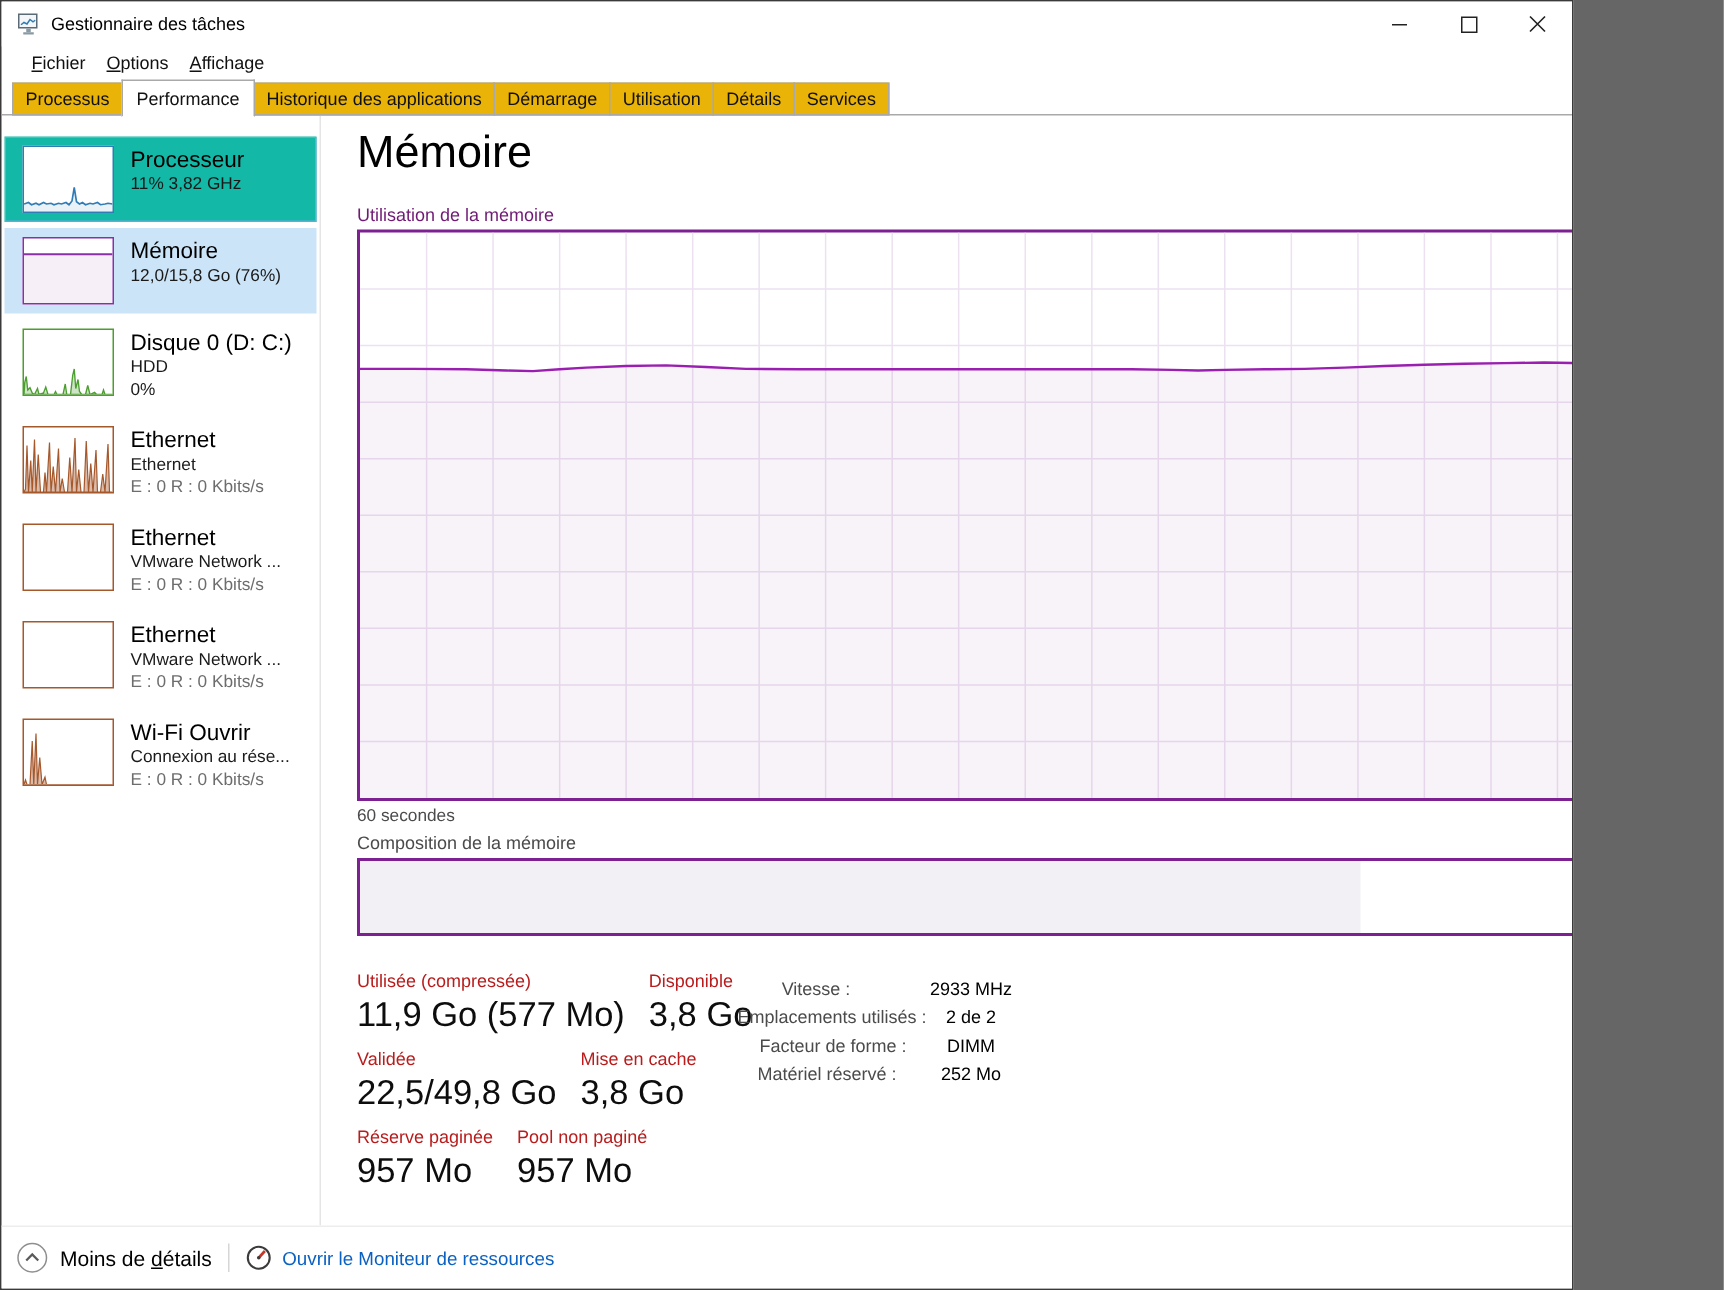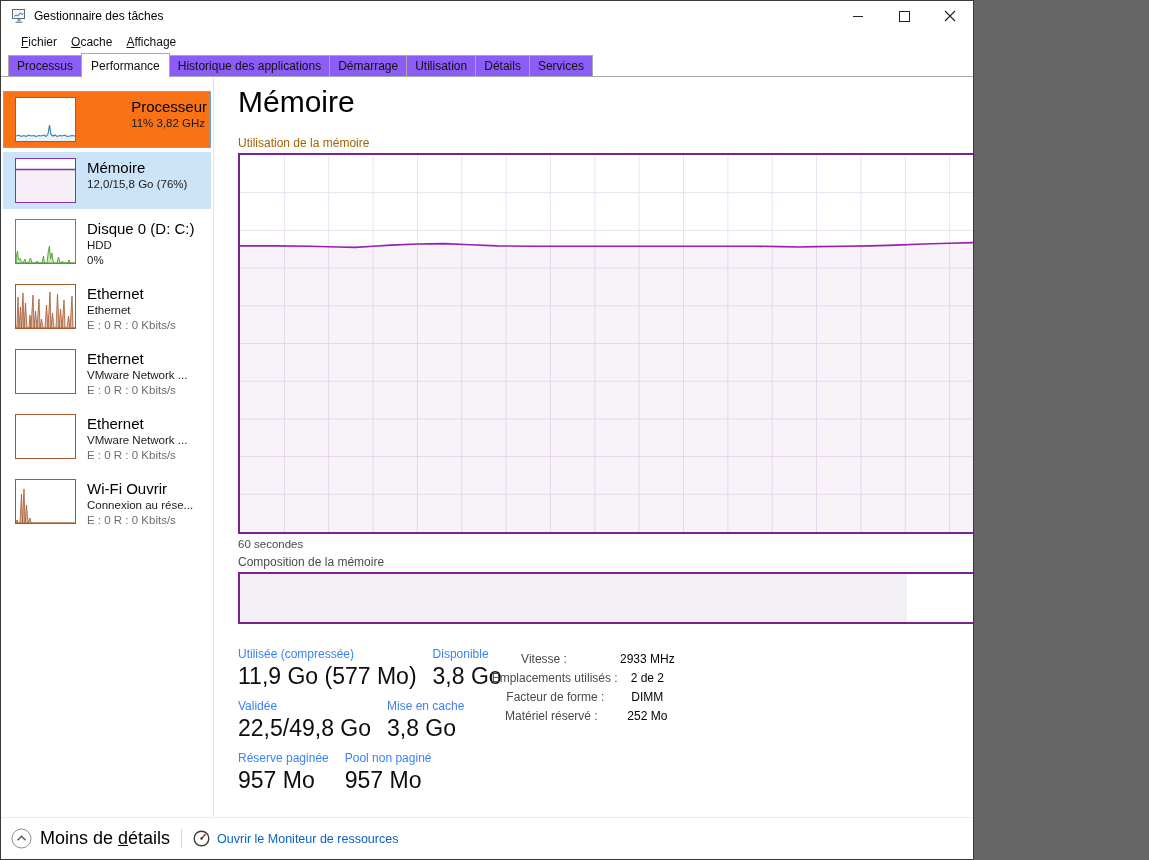--- a/index.html
+++ b/index.html
@@ -1,74 +1,74 @@
 <!DOCTYPE html>
 <html><head>
 <meta charset="utf-8">
 <style>
   html,body{margin:0;padding:0;background:#666;}
   .window{
-    position:relative;width:974px;height:860px;box-sizing:border-box;
+    position:relative;width:1049px;height:860px;box-sizing:border-box;
     background:#fff;border:1px solid #3a3a3a;overflow:hidden;
     font-family:"Liberation Sans","DejaVu Sans",sans-serif;color:#111;
   }
   
   .titlebar{position:absolute;left:0;top:0;right:0;height:30px;background:#fff;}
   .app-icon{position:absolute;left:10px;top:7px;width:16px;height:16px;}
   .title-text{position:absolute;left:33px;top:8px;font-size:12px;color:#000;}
   .win-controls{position:absolute;right:0;top:0;height:30px;display:flex;}
   .win-btn{width:46px;height:30px;display:flex;align-items:center;justify-content:center;cursor:default;}
   .glyph-min{width:10px;height:1px;background:#222;}
   .glyph-max{width:9px;height:9px;border:1px solid #222;}
   
   .menubar{position:absolute;top:30px;left:0;right:0;height:22px;display:flex;align-items:center;padding-left:13px;font-size:12px;}
   .menu-item{padding:2px 7px;}
   .u{text-decoration:underline;}
   
   .tabstrip{position:absolute;top:52px;left:0;right:0;height:24px;}
   .tabstrip::after{content:"";position:absolute;left:0;right:0;bottom:0;height:1px;background:#a9a9a9;}
   .tabs{position:absolute;left:7px;bottom:0;display:flex;align-items:flex-end;}
-  .tab{position:relative;font-size:12px;padding:3px 8px 3px;background:#8b5cf6;border:1px solid #a9a9a9;margin-right:-1px;white-space:nowrap;z-index:1;}
+  .tab{position:relative;font-size:12px;padding:3px 8px 3px;background:#eab308;border:1px solid #a9a9a9;margin-right:-1px;white-space:nowrap;z-index:1;}
   .tab.active{background:#fff;padding:5px 9px 4px;margin-bottom:-1px;border-bottom:1px solid #fff;z-index:3;}
   
   .sidebar{position:absolute;top:76px;left:0;width:213px;bottom:42px;border-right:1px solid #e5e5e5;padding-top:14px;box-sizing:border-box;overflow:hidden;}
   .side-item{display:flex;gap:11px;margin:0 2px 4px 2px;padding:6px 4px 6px 12px;align-items:flex-start;}
   .side-item.selected{background:#cce4f7;}
-  .side-item.hover{background:#f97316;box-shadow:inset 0 0 0 1px #66aadc;justify-content:space-between;}
+  .side-item.hover{background:#14b8a6;box-shadow:inset 0 0 0 1px #66aadc;}
   .thumb{flex:0 0 61px;width:61px;height:45px;box-sizing:border-box;border:1px solid #999;background:#fff;}
   .side-text{min-width:0;}
   .side-title{font-size:15px;line-height:19px;color:#000;white-space:nowrap;}
   .side-sub{font-size:11.5px;line-height:15px;color:#1a1a1a;white-space:nowrap;}
   .side-sub.muted{color:#6d6d6d;}
   
   .main{position:absolute;left:237px;top:76px;width:891px;bottom:42px;}
   .main-title{position:absolute;left:0;top:8px;font-size:30px;font-weight:300;color:#000;}
   .main-total{position:absolute;right:0;top:21px;font-size:21px;font-weight:300;color:#000;margin-top:23px;}
-  .caption-row{position:absolute;top:59px;left:0;right:0;display:flex;justify-content:space-between;font-size:12px;color:#a16207;}
+  .caption-row{position:absolute;top:59px;left:0;right:0;display:flex;justify-content:space-between;font-size:12px;color:#701a75;}
   .chart{position:absolute;top:76px;left:0;right:0;height:381px;border:2px solid #7d2092;box-sizing:border-box;background:#fff;}
   .chart svg{display:block;width:100%;height:100%;}
   .under-row{position:absolute;top:461px;left:0;right:0;display:flex;justify-content:space-between;font-size:11.5px;color:#4b4b4b;}
   .comp-label{position:absolute;top:478px;left:0;font-size:12px;color:#4b4b4b;}
   .comp-bar{position:absolute;top:495px;left:0;right:0;height:52px;border:2px solid #7d2092;box-sizing:border-box;display:flex;background:#fff;}
   .seg-used{background:#f2f0f4;}
   .seg-free{background:#fff;flex:1;}
   
   .stats{position:absolute;top:570px;left:0;right:0;}
   .stats-left{position:absolute;left:0;top:0;}
   .stat-row{display:flex;gap:16px;margin-bottom:8px;}
   .stat-cell{display:flex;flex-direction:column;}
-  .stat-label{font-size:12px;line-height:15px;color:#3b82f6;white-space:nowrap;}
+  .stat-label{font-size:12px;line-height:15px;color:#b91c1c;white-space:nowrap;}
   .stat-value{font-size:23px;line-height:29px;font-weight:300;color:#0d0d0d;white-space:nowrap;}
   .stats-right{position:absolute;left:230px;top:3px;}
   .detail-row{font-size:12px;line-height:19px;white-space:nowrap;text-align:center;}
   .detail-label{display:inline-block;width:152px;color:#4b4b4b;}
   .detail-value{color:#000;}
   
   .footer{position:absolute;left:0;right:0;bottom:0;height:42px;border-top:1px solid #ededed;background:#fff;display:flex;align-items:center;padding-left:10px;box-sizing:border-box;}
-  .footer-btn{display:flex;align-items:center;gap:8px;font-size:18px;color:#000;}
+  .footer-btn{display:flex;align-items:center;gap:8px;font-size:14px;color:#000;}
   .footer-divider{width:1px;height:19px;background:#d6d6d6;margin:0 11px;}
   .footer-link{display:flex;align-items:center;gap:7px;font-size:12.5px;color:#0b61c1;}
 </style>
 </head>
 <body>
 
 <div class="window">
 
   <div class="titlebar">
     <span class="app-icon">
@@ -90,21 +90,21 @@
       <div class="win-btn">
         <svg width="12" height="12" viewBox="0 0 12 12">
           <path d="M1,1 L11,11 M11,1 L1,11" stroke="#222" stroke-width="1.1"></path>
         </svg>
       </div>
     </div>
   </div>
 
   <div class="menubar" id="menubar">
       <div class="menu-item"><span class="u">F</span><span>ichier</span></div>
-      <div class="menu-item"><span class="u">O</span><span>cache</span></div>
+      <div class="menu-item"><span class="u">O</span><span>ptions</span></div>
       <div class="menu-item"><span class="u">A</span><span>ffichage</span></div>
     </div>
 
   <div class="tabstrip">
     <div class="tabs" id="tabstrip">
         <div class="tab">Processus</div>
         <div class="tab active">Performance</div>
         <div class="tab">Historique des applications</div>
         <div class="tab">Démarrage</div>
         <div class="tab">Utilisation</div>

